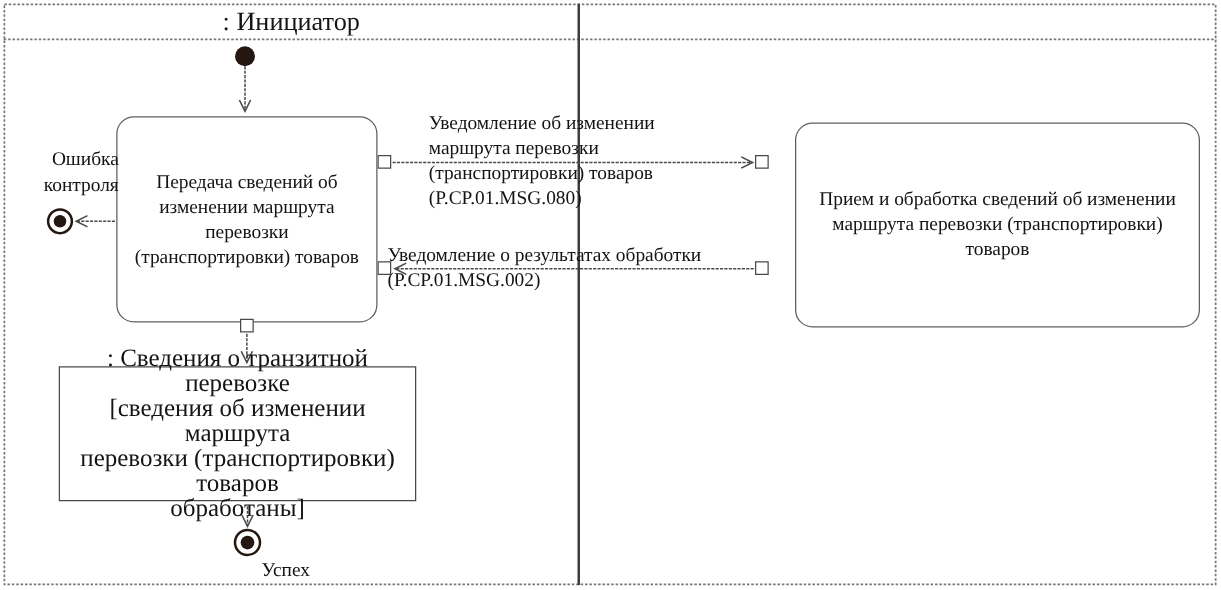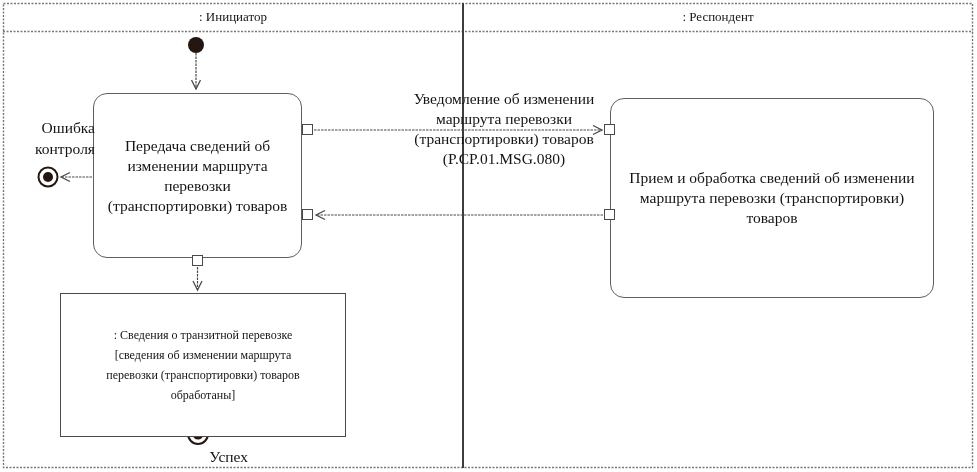--- a/index.html
+++ b/index.html
@@ -22,62 +22,61 @@
   .frame{fill:none;stroke:var(--frame);stroke-width:1.4;stroke-dasharray:2 1.5;}
   .divider{stroke:#3d3d3d;stroke-width:2;}
   .flow{stroke:var(--line);stroke-width:1.2;stroke-dasharray:2.5 1;}
   .nodefill{fill:var(--node);stroke:none;}
   .ring{fill:#ffffff;stroke:var(--node);stroke-width:2;}
   .arrowhead{stroke:#4a4a4a;stroke-width:1.3;fill:none;}
 
   .lane-header{
     position:absolute;top:3px;height:28px;
     display:flex;align-items:center;justify-content:center;
-    font-size:13px;
+    font-size:21px;
     text-align:right;
   }
   .lane-header.left{left:3px;width:460px;}
   .lane-header.right{left:463px;width:510px;}
 
   .activity{
     position:absolute;
     border:1.4px solid #5f5f5f;
     border-radius:14px;
     background:var(--background);
     display:flex;align-items:center;justify-content:center;
     text-align:center;
     font-size:15.5px;line-height:20px;
     white-space:pre-line;
     box-sizing:border-box;
   }
   .activity.initiator{left:93px;top:93px;width:209px;height:165px;}
-  .activity.respondent{left:610px;top:98px;width:324px;height:200px;}
+  .activity.respondent{left:636px;top:98px;width:324px;height:164px;}
 
   .object-node{
-    position:absolute;left:60px;top:293px;width:286px;height:144px;
+    position:absolute;left:47px;top:293px;width:286px;height:108px;
     border:1.3px solid #4a4a4a;
     background:var(--background);
     display:flex;align-items:center;justify-content:center;
     text-align:center;
-    font-size:12px;line-height:20px;
+    font-size:20px;line-height:20px;
     white-space:pre-line;
     box-sizing:border-box;
   }
 
   .pin{
     position:absolute;width:11px;height:11px;
     border:1px solid #4a4a4a;background:#ffffff;
     box-sizing:border-box;
   }
 
   .msg-label{
-    position:absolute;text-align:center;
+    position:absolute;text-align:left;
     font-size:15.5px;line-height:20px;
     white-space:pre-line;
-    margin-left:48px;
   }
   .msg-label.request{left:343px;top:89px;width:226px;}
   .msg-label.response{left:310px;top:195px;width:310px;}
 
   .outcome-label{
     position:absolute;text-align:right;
     font-size:15.5px;line-height:21px;
     white-space:pre-line;
   }
   .outcome-label.error{left:5px;top:117px;width:90px;}
@@ -113,21 +112,20 @@
 
     <line class="flow" x1="197.5" y1="267" x2="197.5" y2="290" marker-end="url(#arrow)"></line>
     <line class="flow" x1="198" y1="405" x2="198" y2="421" marker-end="url(#arrow)"></line>
     <g>
       <circle class="ring" cx="198" cy="434" r="10"></circle>
       <circle class="nodefill" cx="198" cy="434" r="5.5"></circle>
     </g>
   </svg>
 
   <div class="lane-header left">: Инициатор</div>
-  <div class="lane-header right">: Респондент</div>
 
   <div class="activity initiator">Передача сведений об
 изменении маршрута
 перевозки
 (транспортировки) товаров</div>
   <div class="activity respondent">Прием и обработка сведений об изменении
 маршрута перевозки (транспортировки)
 товаров</div>
 
   <div class="object-node">: Сведения о транзитной перевозке
@@ -138,18 +136,20 @@
   <div class="pin" style="left:302px;top:124px"></div>
   <div class="pin" style="left:302px;top:209px"></div>
   <div class="pin" style="left:192px;top:255px"></div>
   <div class="pin" style="left:604px;top:124px"></div>
   <div class="pin" style="left:604px;top:209px"></div>
 
   <div class="msg-label request">Уведомление об изменении
 маршрута перевозки
 (транспортировки) товаров
 (P.CP.01.MSG.080)</div>
+  <div class="msg-label response">Уведомление о результатах обработки
+(P.CP.01.MSG.002)</div>
 
   <div class="outcome-label error">Ошибка
 контроля</div>
   <div class="outcome-label success">Успех</div>
 
 </div>
 
 </body></html>

